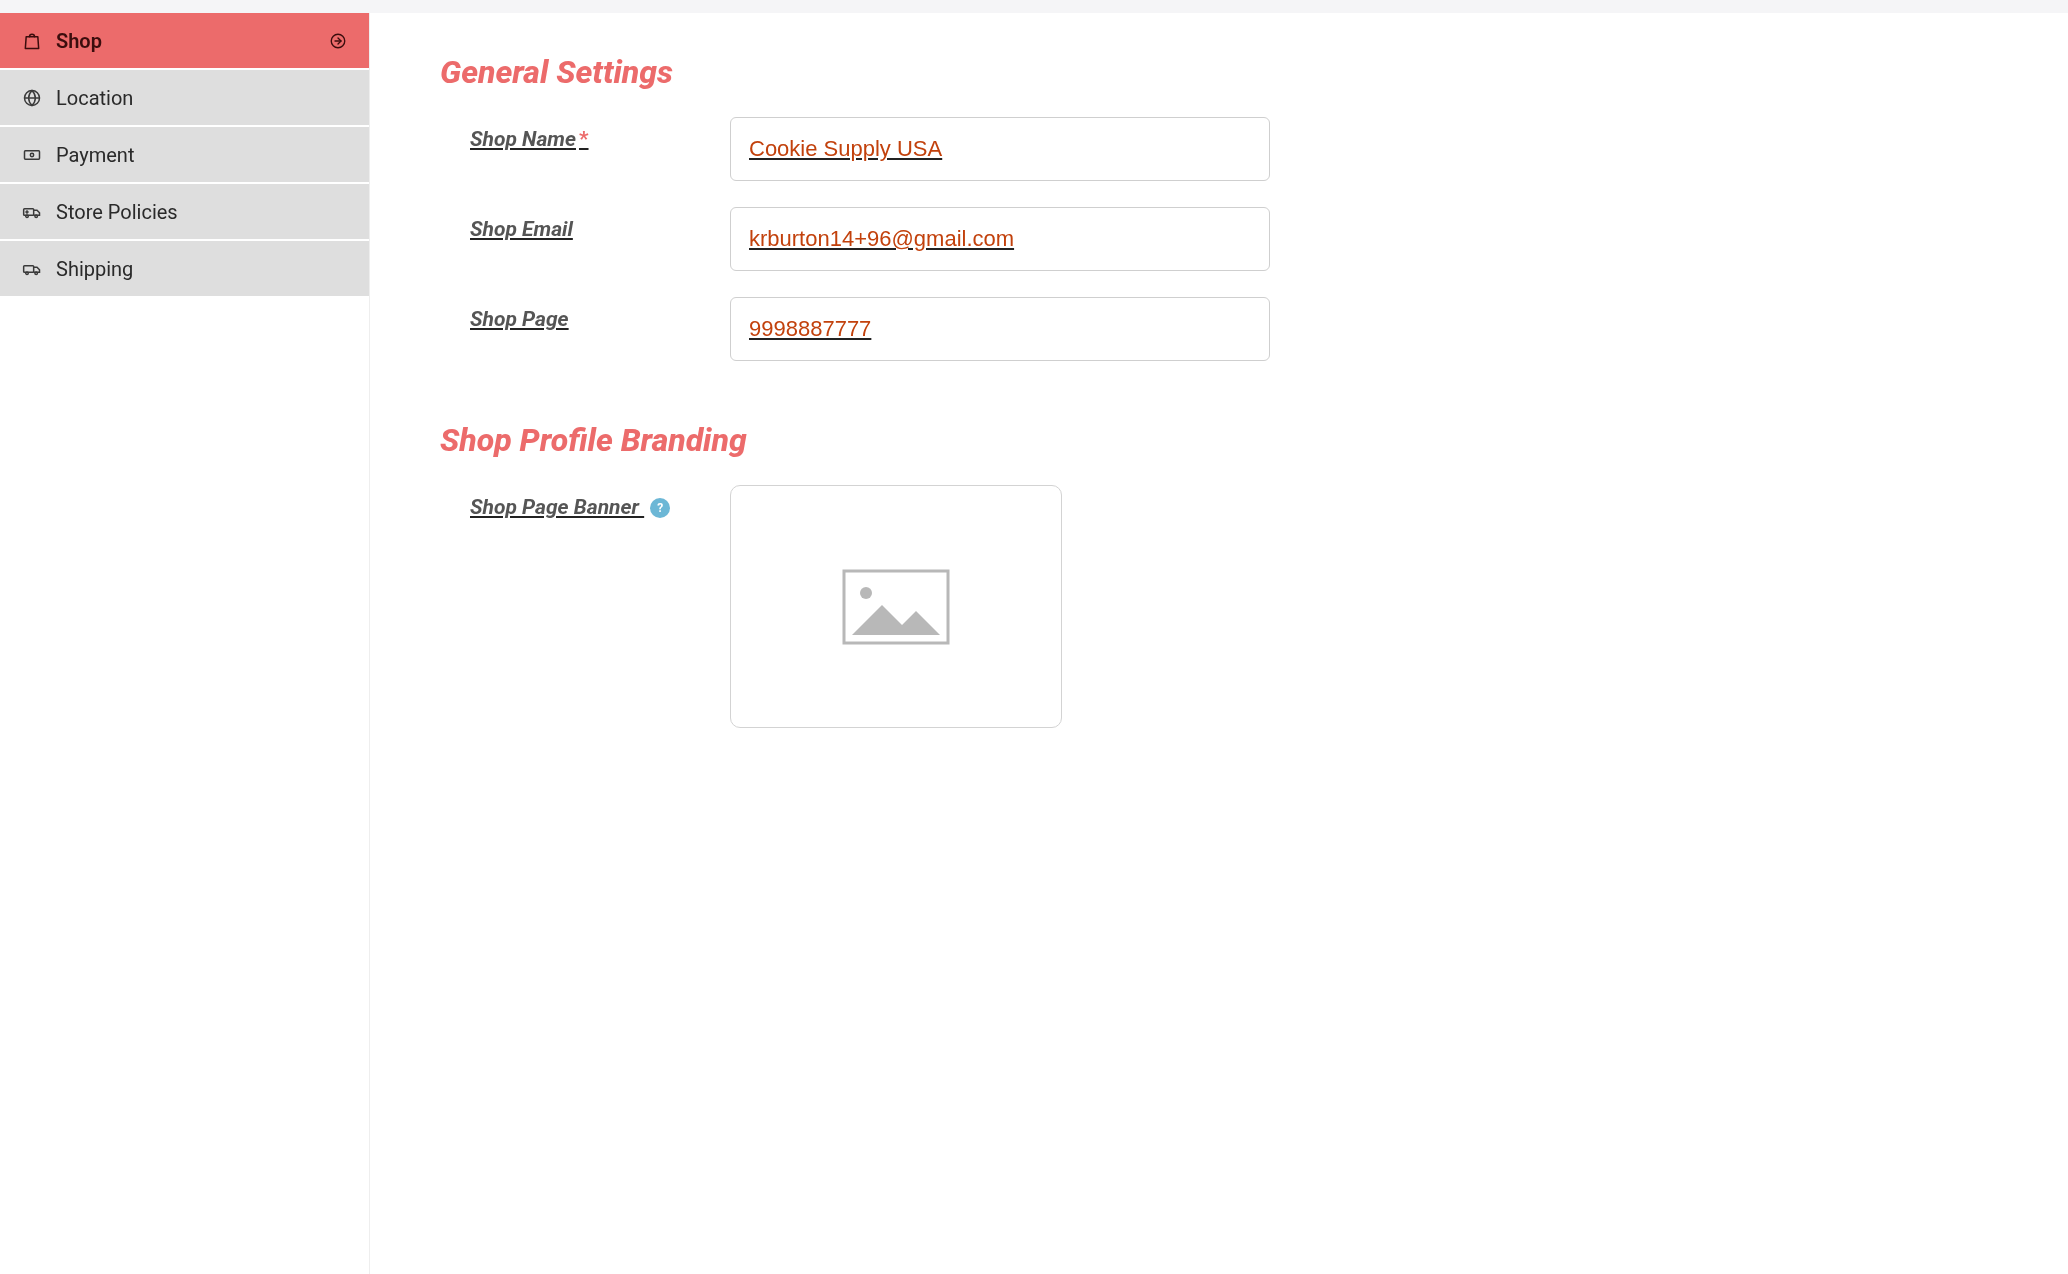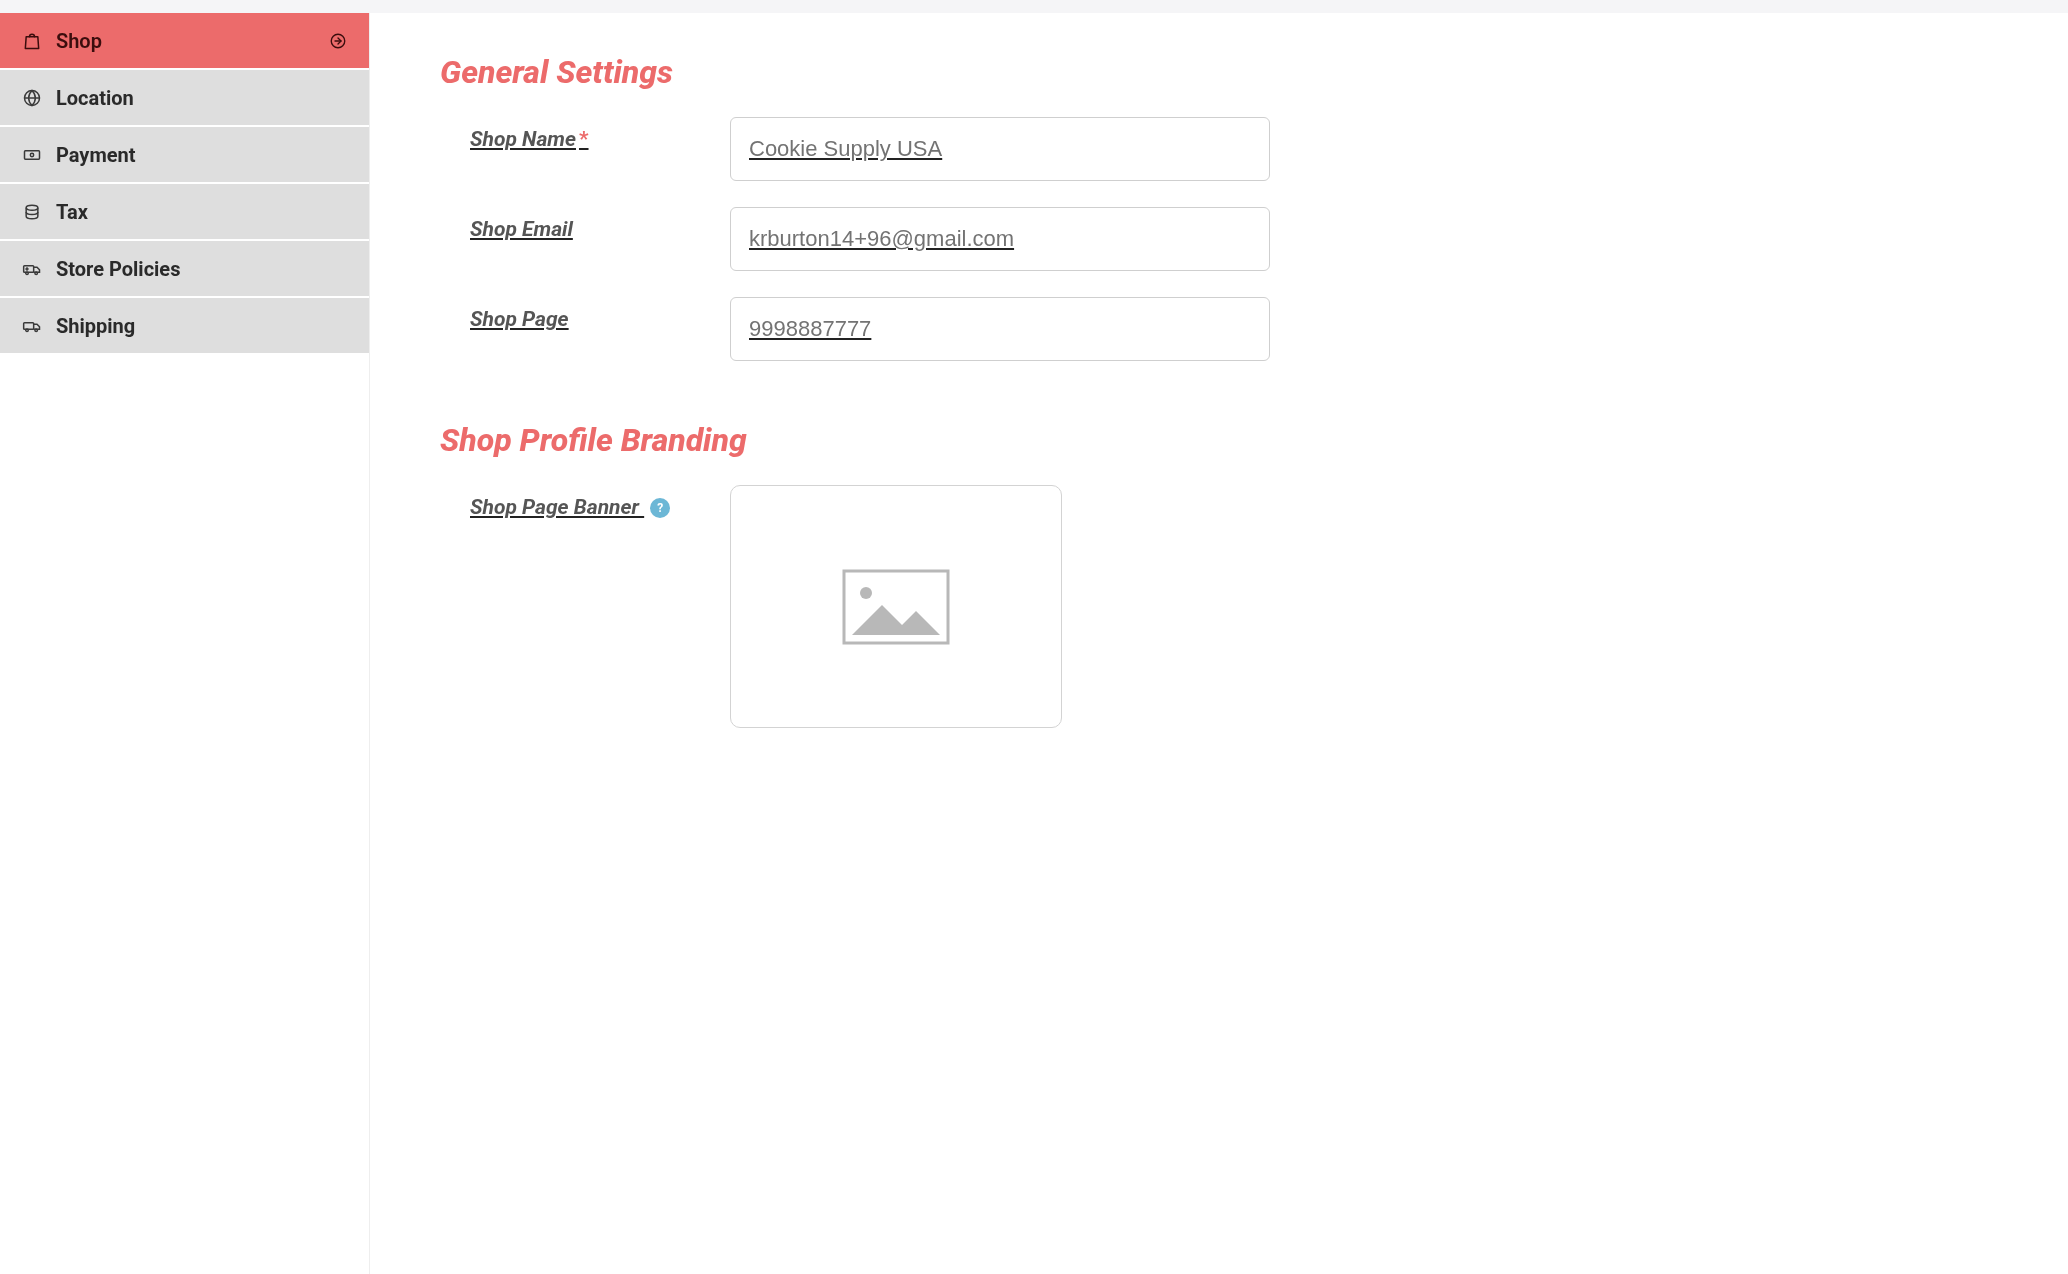--- a/index.html
+++ b/index.html
@@ -15,21 +15,21 @@
     .sidebar-item {
       display: flex;
       align-items: center;
       gap: 14px;
       height: 57px;
       padding: 0 22px;
       background: #dedede;
       border-bottom: 2px solid #fff;
       cursor: pointer;
       font-size: 20px;
-      font-weight: 700;
+      font-weight: 400;
       color: #2a2a2a;
     }
     .sidebar-item.active {
       background: #ec6b6b;
       color: #3b0d0d;
       font-weight: 600;
     }
     .sidebar-item .label { flex: 1; }
     .sidebar-item svg.icon { width: 20px; height: 20px; flex-shrink: 0; stroke: #3a3a3a; }
     .sidebar-item.active svg.icon { stroke: #3b0d0d; }
@@ -63,21 +63,21 @@
     }
     .required { color: #ec6b6b; font-style: normal; margin-left: 3px; }
     .field-input {
       flex: 1;
       max-width: 540px;
       height: 64px;
       padding: 0 18px;
       border: 1.5px solid #cfcfcf;
       border-radius: 6px;
       font-size: 22px;
-      color: #737373;
+      color: #c2410c;
       background: #fff;
     }
 
     .help-badge {
       display: inline-flex;
       align-items: center;
       justify-content: center;
       width: 20px; height: 20px;
       border-radius: 50%;
       background: #6cb7d6;
@@ -133,28 +133,20 @@
     </div>
 
     <div class="sidebar-item">
       <svg class="icon" viewBox="0 0 24 24" fill="none" stroke-width="1.8">
         <rect x="3" y="7" width="18" height="10" rx="1"></rect>
           <circle cx="12" cy="12" r="2"></circle>
       </svg>
       <span class="label">Payment</span>
     </div>
 
-    <div class="sidebar-item">
-      <svg class="icon" viewBox="0 0 24 24" fill="none" stroke-width="1.8">
-        <ellipse cx="12" cy="7" rx="7" ry="3"></ellipse>
-          <path d="M5 7v5c0 1.7 3.1 3 7 3s7-1.3 7-3V7"></path>
-          <path d="M5 12v5c0 1.7 3.1 3 7 3s7-1.3 7-3v-5"></path>
-      </svg>
-      <span class="label">Tax</span>
-    </div>
 
 
     <div class="sidebar-item">
       <svg class="icon" viewBox="0 0 24 24" fill="none" stroke-width="1.8">
         <rect x="2" y="8" width="12" height="8" rx="1"></rect>
           <path d="M14 10h4l3 3v3h-7"></path>
           <circle cx="6" cy="17" r="1.5"></circle>
           <circle cx="17" cy="17" r="1.5"></circle>
           <path d="M6 10v4M4 12h4"></path>
       </svg>

